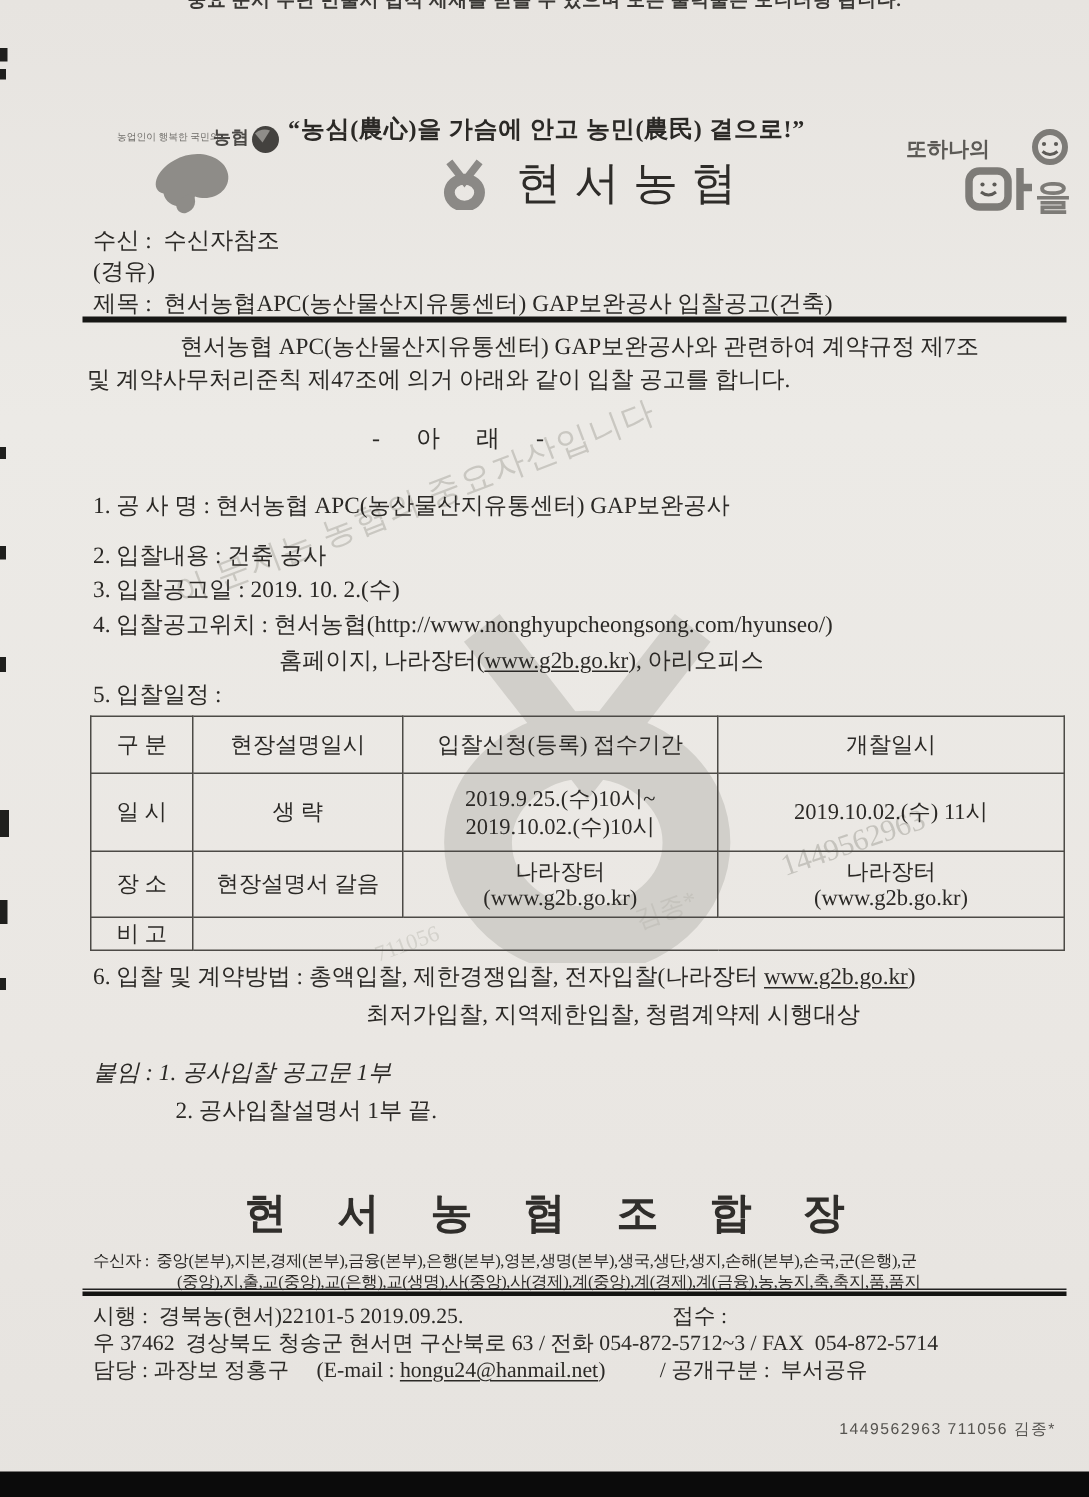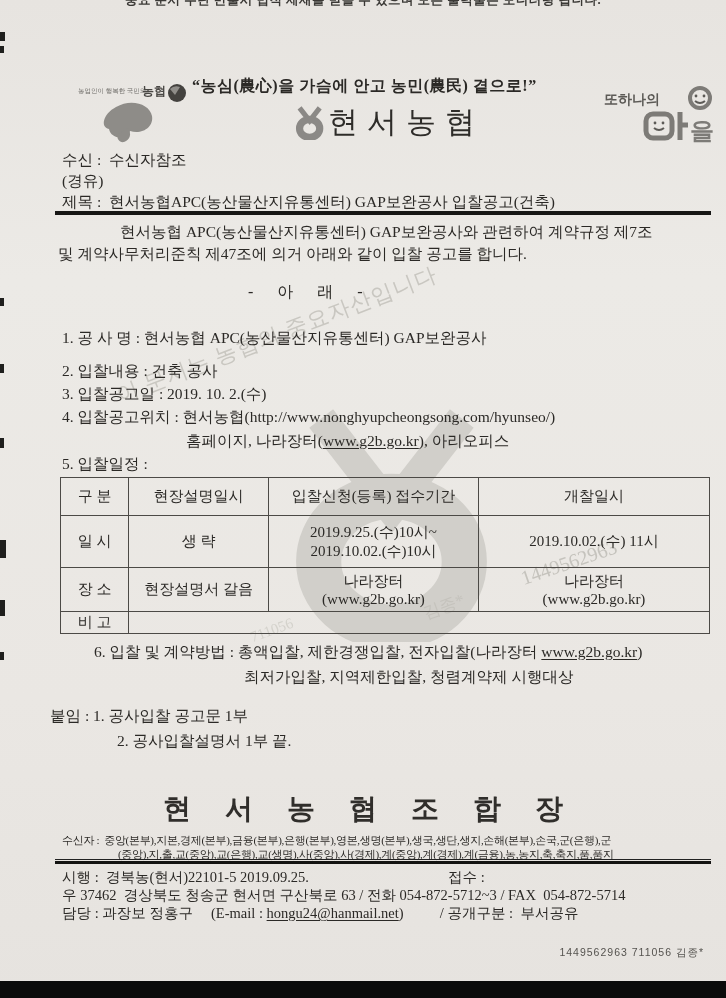--- a/index.html
+++ b/index.html
@@ -9,21 +9,21 @@
     font-family:"Liberation Serif","DejaVu Serif",serif;
     color:#2b2926; overflow:hidden;
   }
   .abs { position:absolute; white-space:pre; }
   .content { position:absolute; inset:0; z-index:2; }
   .wm-layer { position:absolute; inset:0; z-index:1; }
 
   .top-notice { top:-8px; left:0; width:100%; text-align:center; font-size:12.5px; font-weight:bold; letter-spacing:.5px; color:#3a3835; }
 
   .slogan { top:76px; left:192px; font-size:16px; font-weight:bold; letter-spacing:.5px; }
-  .title-row { top:102px; left:292px; display:flex; align-items:center; gap:0; }
+  .title-row { top:102px; left:292px; display:flex; align-items:center; gap:16px; }
   .org-title { font-size:30px; letter-spacing:9px; color:#2e2c29; }
 
   .meta-line { left:62px; font-size:15.5px; }
   .divider1 { top:211px; left:55px; width:656px; height:4px; background:#171715; }
 
   .body-line { font-size:15.5px; line-height:21px; }
   .below-heading { top:282px; left:248px; font-size:16px; letter-spacing:10px; }
 
   .sched { position:absolute; top:477px; left:60px; width:649px; border-collapse:collapse; table-layout:fixed; }
   .sched td { border:1.5px solid #4c4a46; text-align:center; font-size:15px; color:#2b2926; padding:1px 2px; }
@@ -143,24 +143,24 @@
         <td><span>나라장터</span><br><span class="u">(www.g2b.go.kr)</span></td>
         <td><span>나라장터</span><br><span class="u">(www.g2b.go.kr)</span></td>
       </tr>
       <tr style="height:22px;">
         <td>비 고</td>
         <td colspan="3"></td>
       </tr>
     </tbody>
       </table>
 
-    <div class="abs body-line" style="top:641px;left:62px;margin-left:32px;"><span>6. 입찰 및 계약방법 : 총액입찰, 제한경쟁입찰, 전자입찰(나라장터 </span><span class="lnk">www.g2b.go.kr</span><span>)</span></div>
+    <div class="abs body-line" style="top:641px;left:62px;"><span>6. 입찰 및 계약방법 : 총액입찰, 제한경쟁입찰, 전자입찰(나라장터 </span><span class="lnk">www.g2b.go.kr</span><span>)</span></div>
     <div class="abs body-line" style="top:666px;left:244px;">최저가입찰, 지역제한입찰, 청렴계약제 시행대상</div>
 
-    <div class="abs body-line" style="top:705px;left:50px;">붙임 : 1. 공사입찰 공고문 1부</div>
+    <div class="abs body-line" style="top:705px;left:62px;font-style:italic;">붙임 : 1. 공사입찰 공고문 1부</div>
     <div class="abs body-line" style="top:730px;left:117px;">2. 공사입찰설명서 1부 끝.</div>
 
     <div class="abs recip" style="top:833px;left:62px;">수신자 :  중앙(본부),지본,경제(본부),금융(본부),은행(본부),영본,생명(본부),생국,생단,생지,손해(본부),손국,군(은행),군</div>
 
     <div class="abs signature">현서농협조합장</div>
     <div class="abs recip" style="top:847px;left:118px;">(중앙),지,출,교(중앙),교(은행),교(생명),사(중앙),사(경제),계(중앙),계(경제),계(금융),농,농지,축,축지,품,품지</div>
     <div class="abs divider2a"></div>
     <div class="abs divider2b"></div>
 
     <div class="abs foot-line" style="top:868px;left:62px;">시행 :  경북농(현서)22101-5 2019.09.25.</div>

